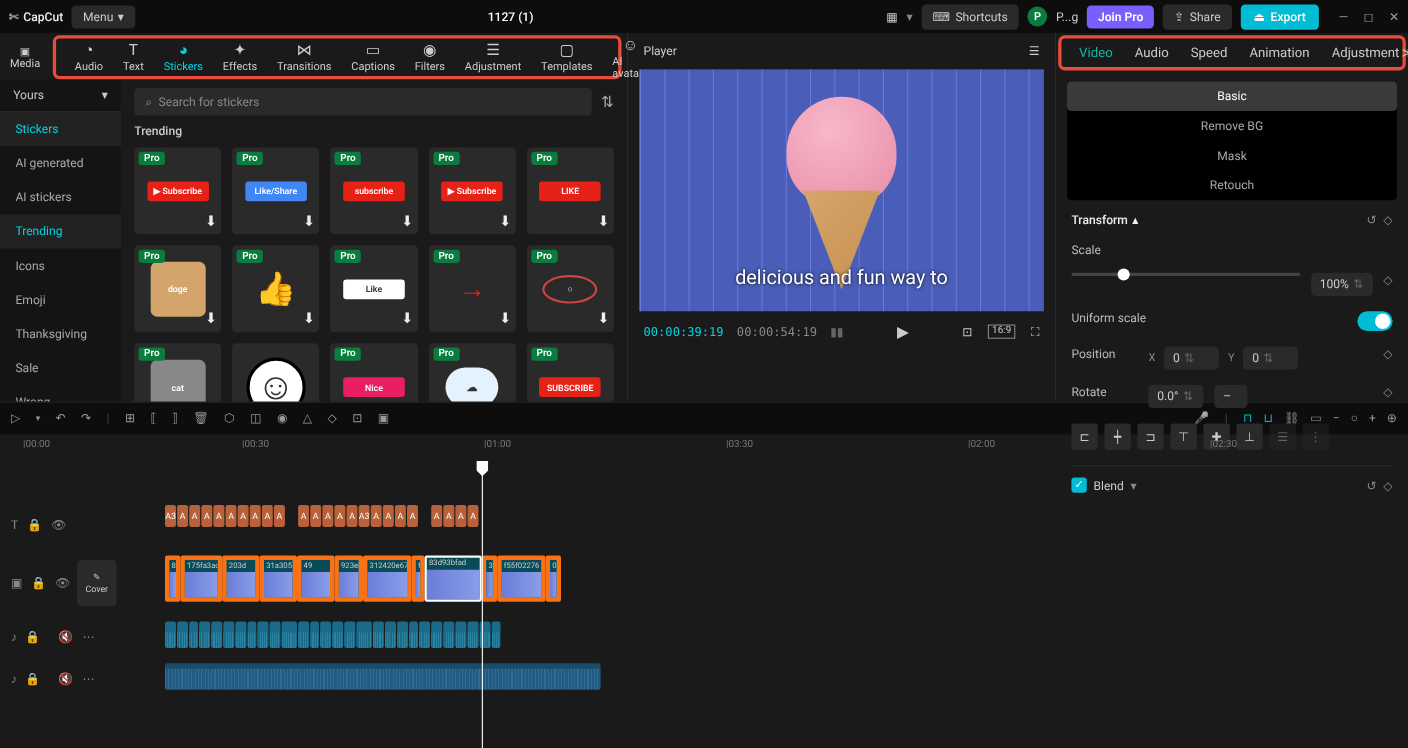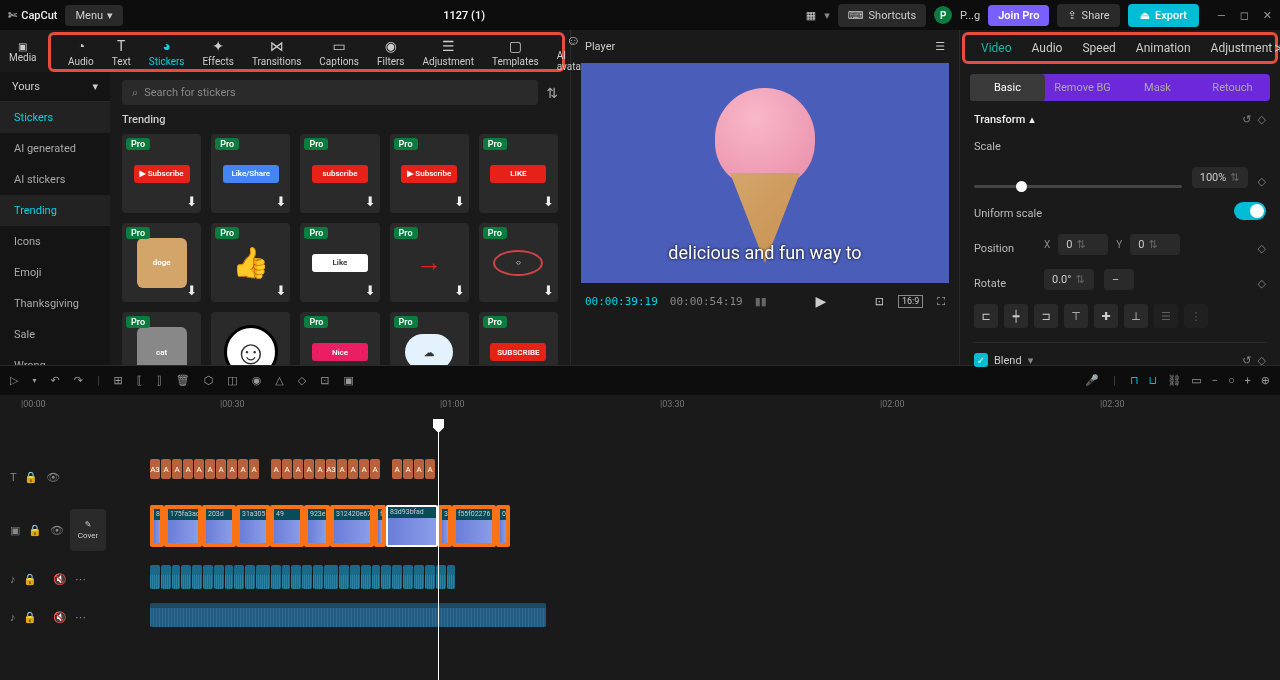--- a/index.html
+++ b/index.html
@@ -47,28 +47,28 @@
 .player-ctrl { padding:10px 14px; display:flex; align-items:center; gap:12px; }
 .tc { color:#00d4e6; font-family:monospace; }
 .tc2 { color:#888; font-family:monospace;text-align:right; }
 .play { margin:0 auto; color:#ccc; font-size:14px; }
 .pc-right { display:flex; gap:14px; color:#ccc; }
 .right-pane { width:320px; background:#1a1a1a; display:flex; flex-direction:column; }
 .prop-tabs { display:flex; border:3px solid #e74c3c; border-radius:6px; margin:2px; height:34px; align-items:center; padding:0 6px; }
 .prop-tab { padding:6px 10px; cursor:pointer; color:#ccc; font-size:12px; }
 .prop-tab.active { color:#14b8a6; }
 .prop-tab.more { margin-left:auto; display:flex; align-items:center; gap:2px; }
-.sub-tabs { display:flex; background:#6d28d9; margin:8px 10px 0; border-radius:4px; }
+.sub-tabs { display:flex; background:#000000; margin:8px 10px 0; border-radius:4px;flex-direction:column; }
 .sub-tab { flex:1; text-align:center; padding:7px 0; cursor:pointer; color:#aaa; font-size:11px; }
 .sub-tab.active { background:#3a3a3a; color:#fff; border-radius:4px; }
 .props { padding:12px 14px; display:flex; flex-direction:column; gap:14px; }
 .prop-hdr { display:flex; justify-content:space-between; align-items:center; }
 .prop-hdr .t { font-weight:500; color:#eee; display:flex; align-items:center; gap:4px; }
 .kf { display:flex; gap:6px; color:#888; }
-.prop-row { display:flex; align-items:flex-end; gap:10px; }
+.prop-row { display:flex; align-items:flex-start; gap:10px; }
 .prop-label { width:60px; color:#bbb; }
 .slider { flex:1; height:3px; background:#444; border-radius:2px; position:relative; }
 .slider-h { position:absolute; top:-4px; left:20%; width:11px; height:11px; border-radius:50%; background:#fff; }
 .val-box { background:#2a2a2a; padding:4px 8px; border-radius:4px; min-width:50px; text-align:center; display:flex; align-items:center; gap:4px; }
 .toggle { width:32px; height:18px; border-radius:9px; background:#00bcd4; position:relative; }
 .toggle::after { content:''; position:absolute; right:2px; top:2px; width:14px; height:14px; border-radius:50%; background:#fff; }
 .xy-row { display:flex; gap:8px; align-items:center; }
 .xy-label { font-size:10px; color:#888; }
 .align-row { display:flex; gap:6px; }
 .align-btn { width:24px; height:24px; background:#2a2a2a; border-radius:3px; display:flex; align-items:center; justify-content:center; color:#ccc; }

